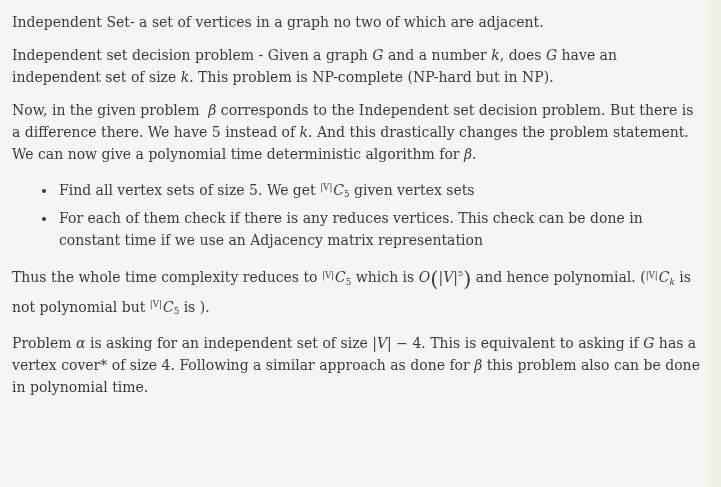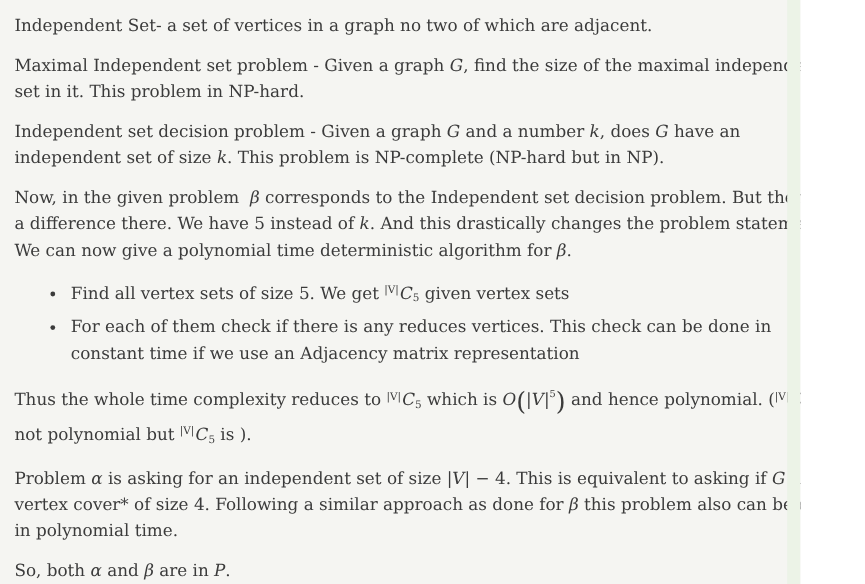--- a/index.html
+++ b/index.html
@@ -1,21 +1,21 @@
 <!DOCTYPE html>
 <html><head>
 <meta charset="utf-8">
 <style>
   html, body {
     margin: 0;
     padding: 0;
   }
   .screen {
     position: relative;
-    width: 667px;
+    width: 721px;
     height: 487px;
     overflow: hidden;
     font-family: "DejaVu Serif", serif;
     font-size: 14px;
     line-height: 22px;
   }
   .doc {
     position: absolute;
     left: 12px;
     top: 11px;
@@ -65,25 +65,23 @@
     vertical-align: -0.18em;
     font-family: "DejaVu Serif", serif;
   }
 </style>
 </head>
 <body>
 
 <div class="screen" style="background: rgb(245, 245, 242); color: rgb(59, 59, 59);">
   <div class="doc">
       <p class="para"><span class="seg-p">Independent Set- a set of vertices in a graph no two of which are adjacent.</span></p>
-      <p class="para"><span class="seg-p">Maximal Independent set problem - Given a graph </span><span class="seg-m">G</span><span class="seg-p">, find the size of the maximal independent set in it. This problem in NP-hard.</span></p>
       <p class="para"><span class="seg-p">Independent set decision problem - Given a graph </span><span class="seg-m">G</span><span class="seg-p"> and a number </span><span class="seg-m">k</span><span class="seg-p">, does </span><span class="seg-m">G</span><span class="seg-p"> have an independent set of size </span><span class="seg-m">k</span><span class="seg-p">. This problem is NP-complete (NP-hard but in NP).</span></p>
       <p class="para"><span class="seg-p">Now, in the given problem &nbsp;</span><span class="seg-m">β</span><span class="seg-p"> corresponds to the Independent set decision problem. But there is a difference there. We have 5 instead of </span><span class="seg-m">k</span><span class="seg-p">. And this drastically changes the problem statement. We can now give a polynomial time </span><span class="seg-b">deterministic</span><span class="seg-p"> algorithm for </span><span class="seg-m">β</span><span class="seg-p">.</span></p>
       <ul class="blist">
         <li><span class="seg-p">Find all vertex sets of size 5. We get </span><span class="seg-mu seg-sup">|V|</span><span class="seg-m">C</span><span class="seg-mu seg-sub">5</span><span class="seg-p"> given vertex sets</span></li>
         <li><span class="seg-p">For each of them check if there is any reduces vertices. This check can be done in constant time if we use an Adjacency matrix representation</span></li>
       </ul>
       <p class="para"><span class="seg-p">Thus the whole time complexity reduces to </span><span class="seg-mu seg-sup">|V|</span><span class="seg-m">C</span><span class="seg-mu seg-sub">5</span><span class="seg-p"> which is </span><span class="seg-m">O</span><span class="seg-paren">(</span><span class="seg-mu">|</span><span class="seg-m">V</span><span class="seg-mu">|</span><span class="seg-mu seg-sup5">5</span><span class="seg-paren">)</span><span class="seg-p"> and hence polynomial. (</span><span class="seg-mu seg-sup">|V|</span><span class="seg-m">C</span><span class="seg-m seg-sub">k</span><span class="seg-p"> is not polynomial but </span><span class="seg-mu seg-sup">|V|</span><span class="seg-m">C</span><span class="seg-mu seg-sub">5</span><span class="seg-p"> is ).</span></p>
       <p class="para"><span class="seg-p">Problem </span><span class="seg-m">α</span><span class="seg-p"> is asking for an independent set of size </span><span class="seg-mu">|</span><span class="seg-m">V</span><span class="seg-mu">| − 4</span><span class="seg-p">. This is equivalent to asking if </span><span class="seg-m">G</span><span class="seg-p"> has a vertex cover* of size 4. Following a similar approach as done for </span><span class="seg-m">β</span><span class="seg-p"> this problem also can be done in polynomial time.</span></p>
-      <p class="para"><span class="seg-p">So, both </span><span class="seg-m">α</span><span class="seg-p"> and </span><span class="seg-m">β</span><span class="seg-p"> are in </span><span class="seg-m">P</span><span class="seg-p">.</span></p>
     </div>
   <div class="edge-strip" style="background: rgb(236, 243, 231);"></div>
 </div>
 
 </body></html>

